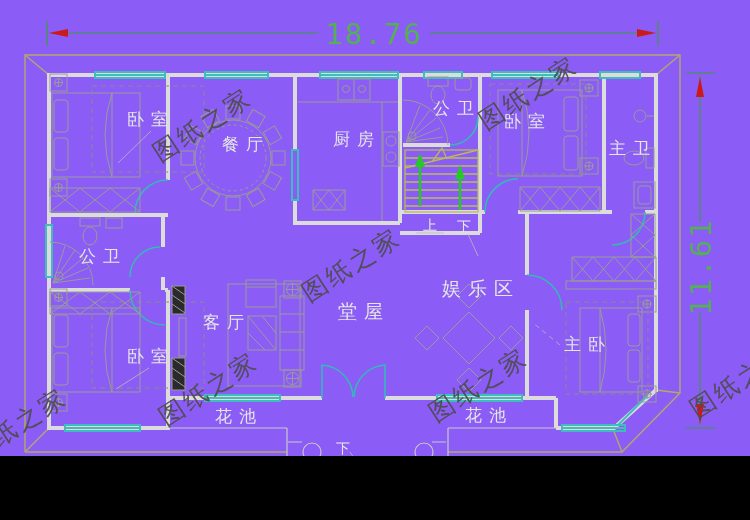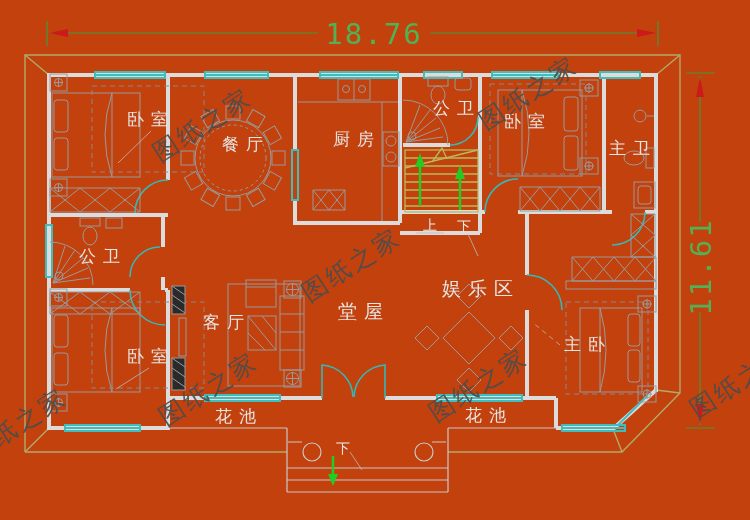--- a/index.html
+++ b/index.html
@@ -1,16 +1,16 @@
 <!DOCTYPE html>
 <html><head>
 <meta charset="utf-8">
 <style>
   html,body{margin:0;padding:0;background:#000;}
-  #canvas{position:relative;width:750px;height:520px;background:#c2410c;overflow:hidden;
+  #canvas{position:relative;width:750px;height:456px;background:#8b5cf6;overflow:hidden;
           font-family:"DejaVu Sans", sans-serif;}
   svg text{font-family:"DejaVu Sans", sans-serif;}
   .room-label{fill:#e6e6e6;font-size:17px;letter-spacing:7px;}
   .big-label{fill:#e6e6e6;font-size:19px;letter-spacing:7px;}
   .small-label{fill:#e6e6e6;font-size:14px;}
   .dim-text{fill:#55b055;font-size:29px;letter-spacing:2px;font-family:"DejaVu Sans Mono",monospace;}
   .wm{fill:#4d4d4d;font-size:25px;letter-spacing:3px;opacity:.92;}
   .wall{stroke:#dcdcdc;stroke-width:4;fill:none;stroke-linecap:butt;}
   .thin{stroke:#9a9a9a;stroke-width:1;fill:none;}
   .thinw{stroke:#c8c8c8;stroke-width:1.2;fill:none;}

